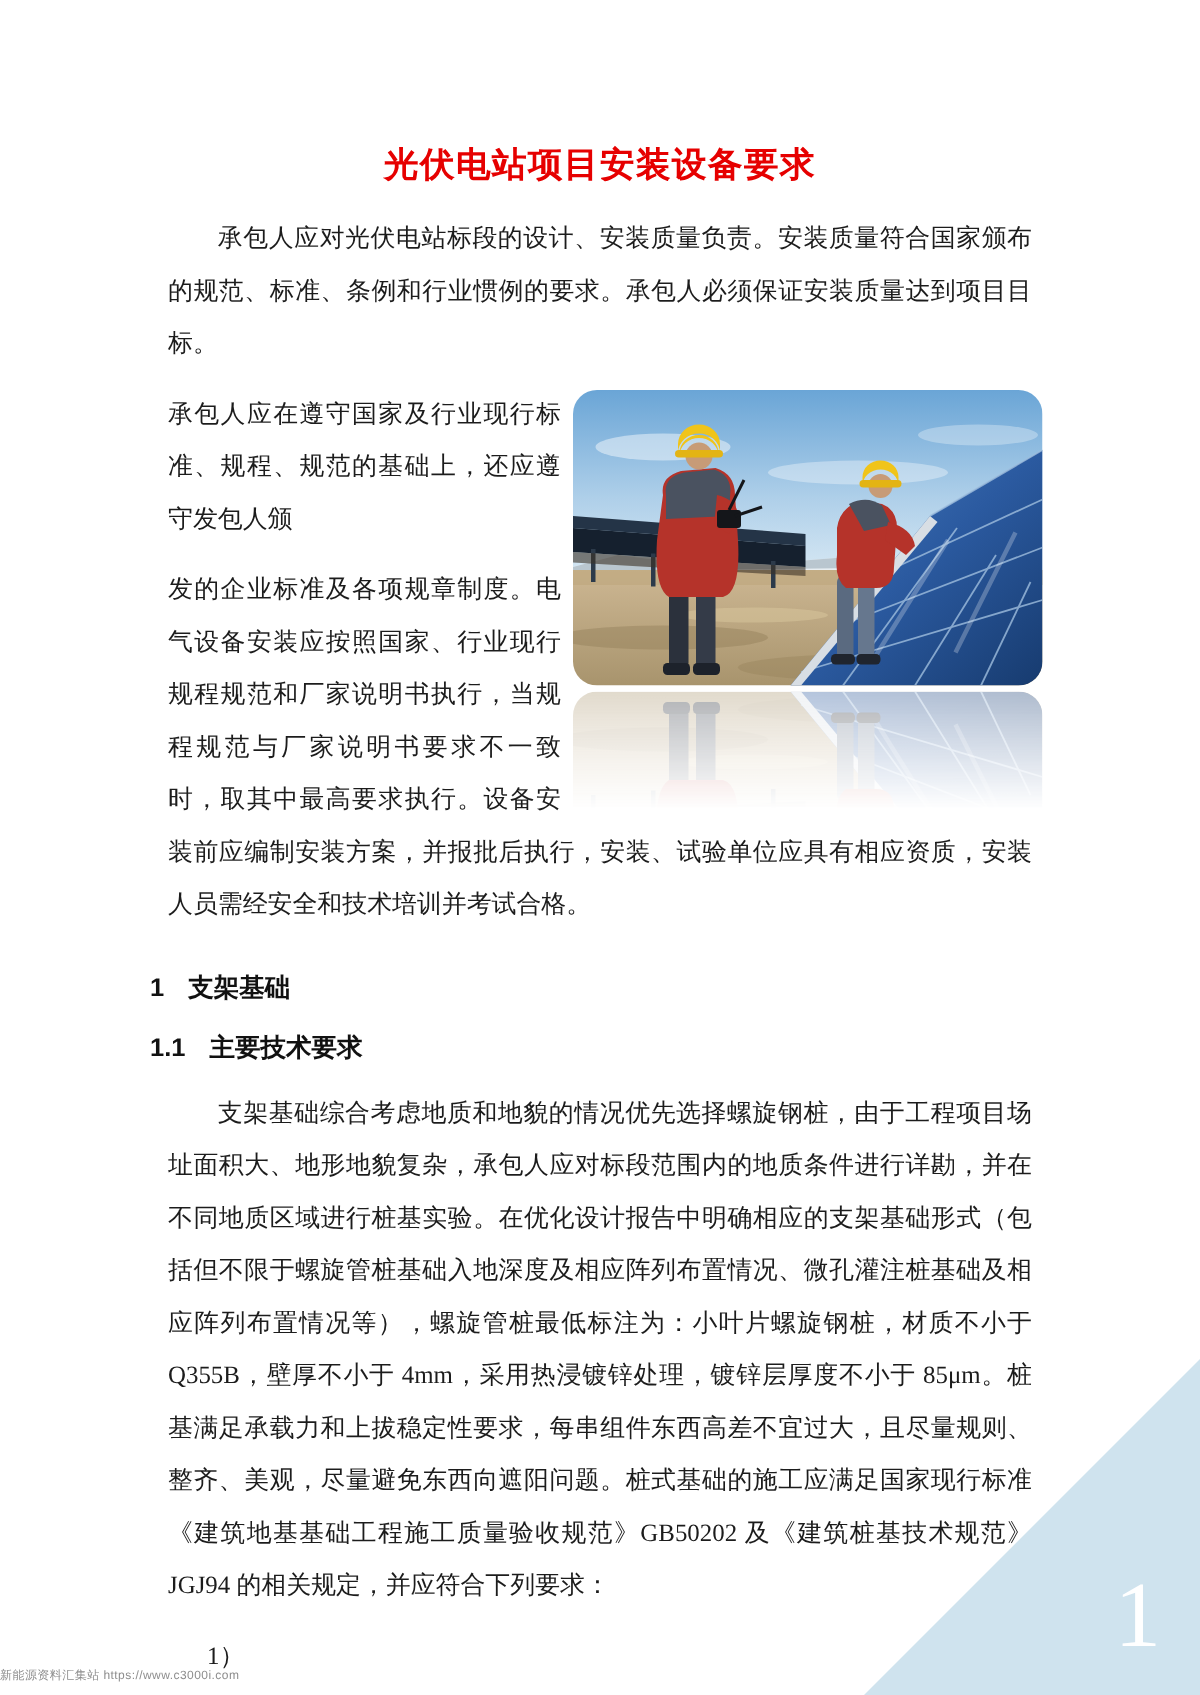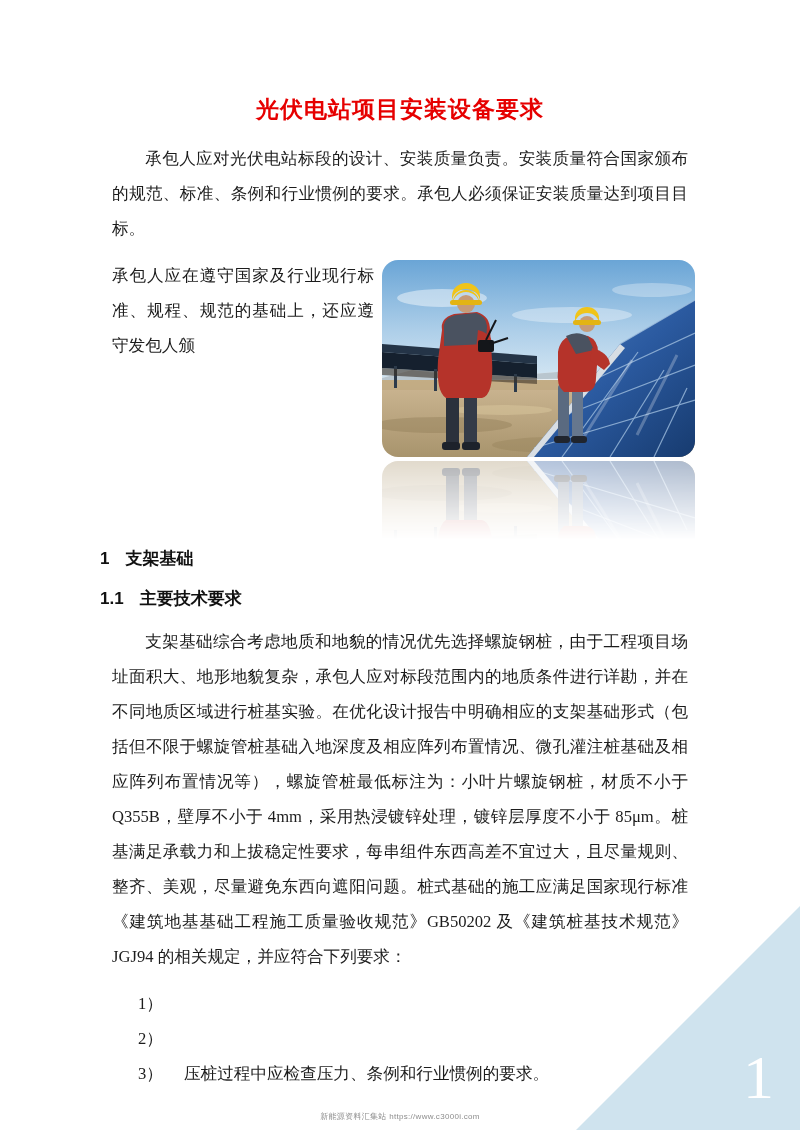--- a/index.html
+++ b/index.html
@@ -44,21 +44,21 @@
   .corner-triangle{
     position:absolute;right:0;bottom:0;width:224px;height:224px;
     clip-path:polygon(100% 0, 100% 100%, 0 100%);
   }
   .page-number{
     position:absolute;right:26px;bottom:22px;
     font-family:"Liberation Serif","DejaVu Serif",serif;
     font-size:62px;color:#ffffff;line-height:1;
   }
   .footer{
-    position:absolute;left:0;bottom:8px;width:100%;text-align:center;
+    position:absolute;left:0;bottom:8px;width:100%;text-align:left;
     font-size:8px;color:#8d8d8d;letter-spacing:.3px;
     font-family:"Liberation Sans","DejaVu Sans",sans-serif;
   }
 </style>
 </head>
 <body>
 
 <div class="page">
   <div class="content">
 
@@ -151,20 +151,21 @@
               <path d="M184,76 Q196,70 206,77 L212,90 L194,94 Z" fill="#4a5260"></path>
               <path d="M210,88 Q226,92 228,104 L222,110 L208,100 Z" fill="#b5332a"></path>
               <circle cx="205" cy="64" r="8" fill="#c79b77"></circle>
               <path d="M193,64 a12,11 0 0 1 24,0 L217,58 A12,11 0 0 0 193,58 Z" fill="#f0c419"></path>
               <rect x="191" y="60" width="28" height="5" rx="2.5" fill="#e3b414"></rect>
             </g>
           </svg>
         </span>
       </div>
       <p class="para">承包人应在遵守国家及行业现行标准、规程、规范的基础上，还应遵守发包人颁</p>
+      <p class="para">发的企业标准及各项规章制度。电气设备安装应按照国家、行业现行规程规范和厂家说明书执行，当规程规范与厂家说明书要求不一致时，取其中最高要求执行。设备安装前应编制安装方案，并报批后执行，安装、试验单位应具有相应资质，安装人员需经安全和技术培训并考试合格。</p>
       <div class="clear"></div>
     </div>
 
     <div class="h1">
       <span class="h-num">1</span><span>支架基础</span>
     </div>
 
     <div class="h2">
       <span class="h-num">1.1</span><span>主要技术要求</span>
     </div>

